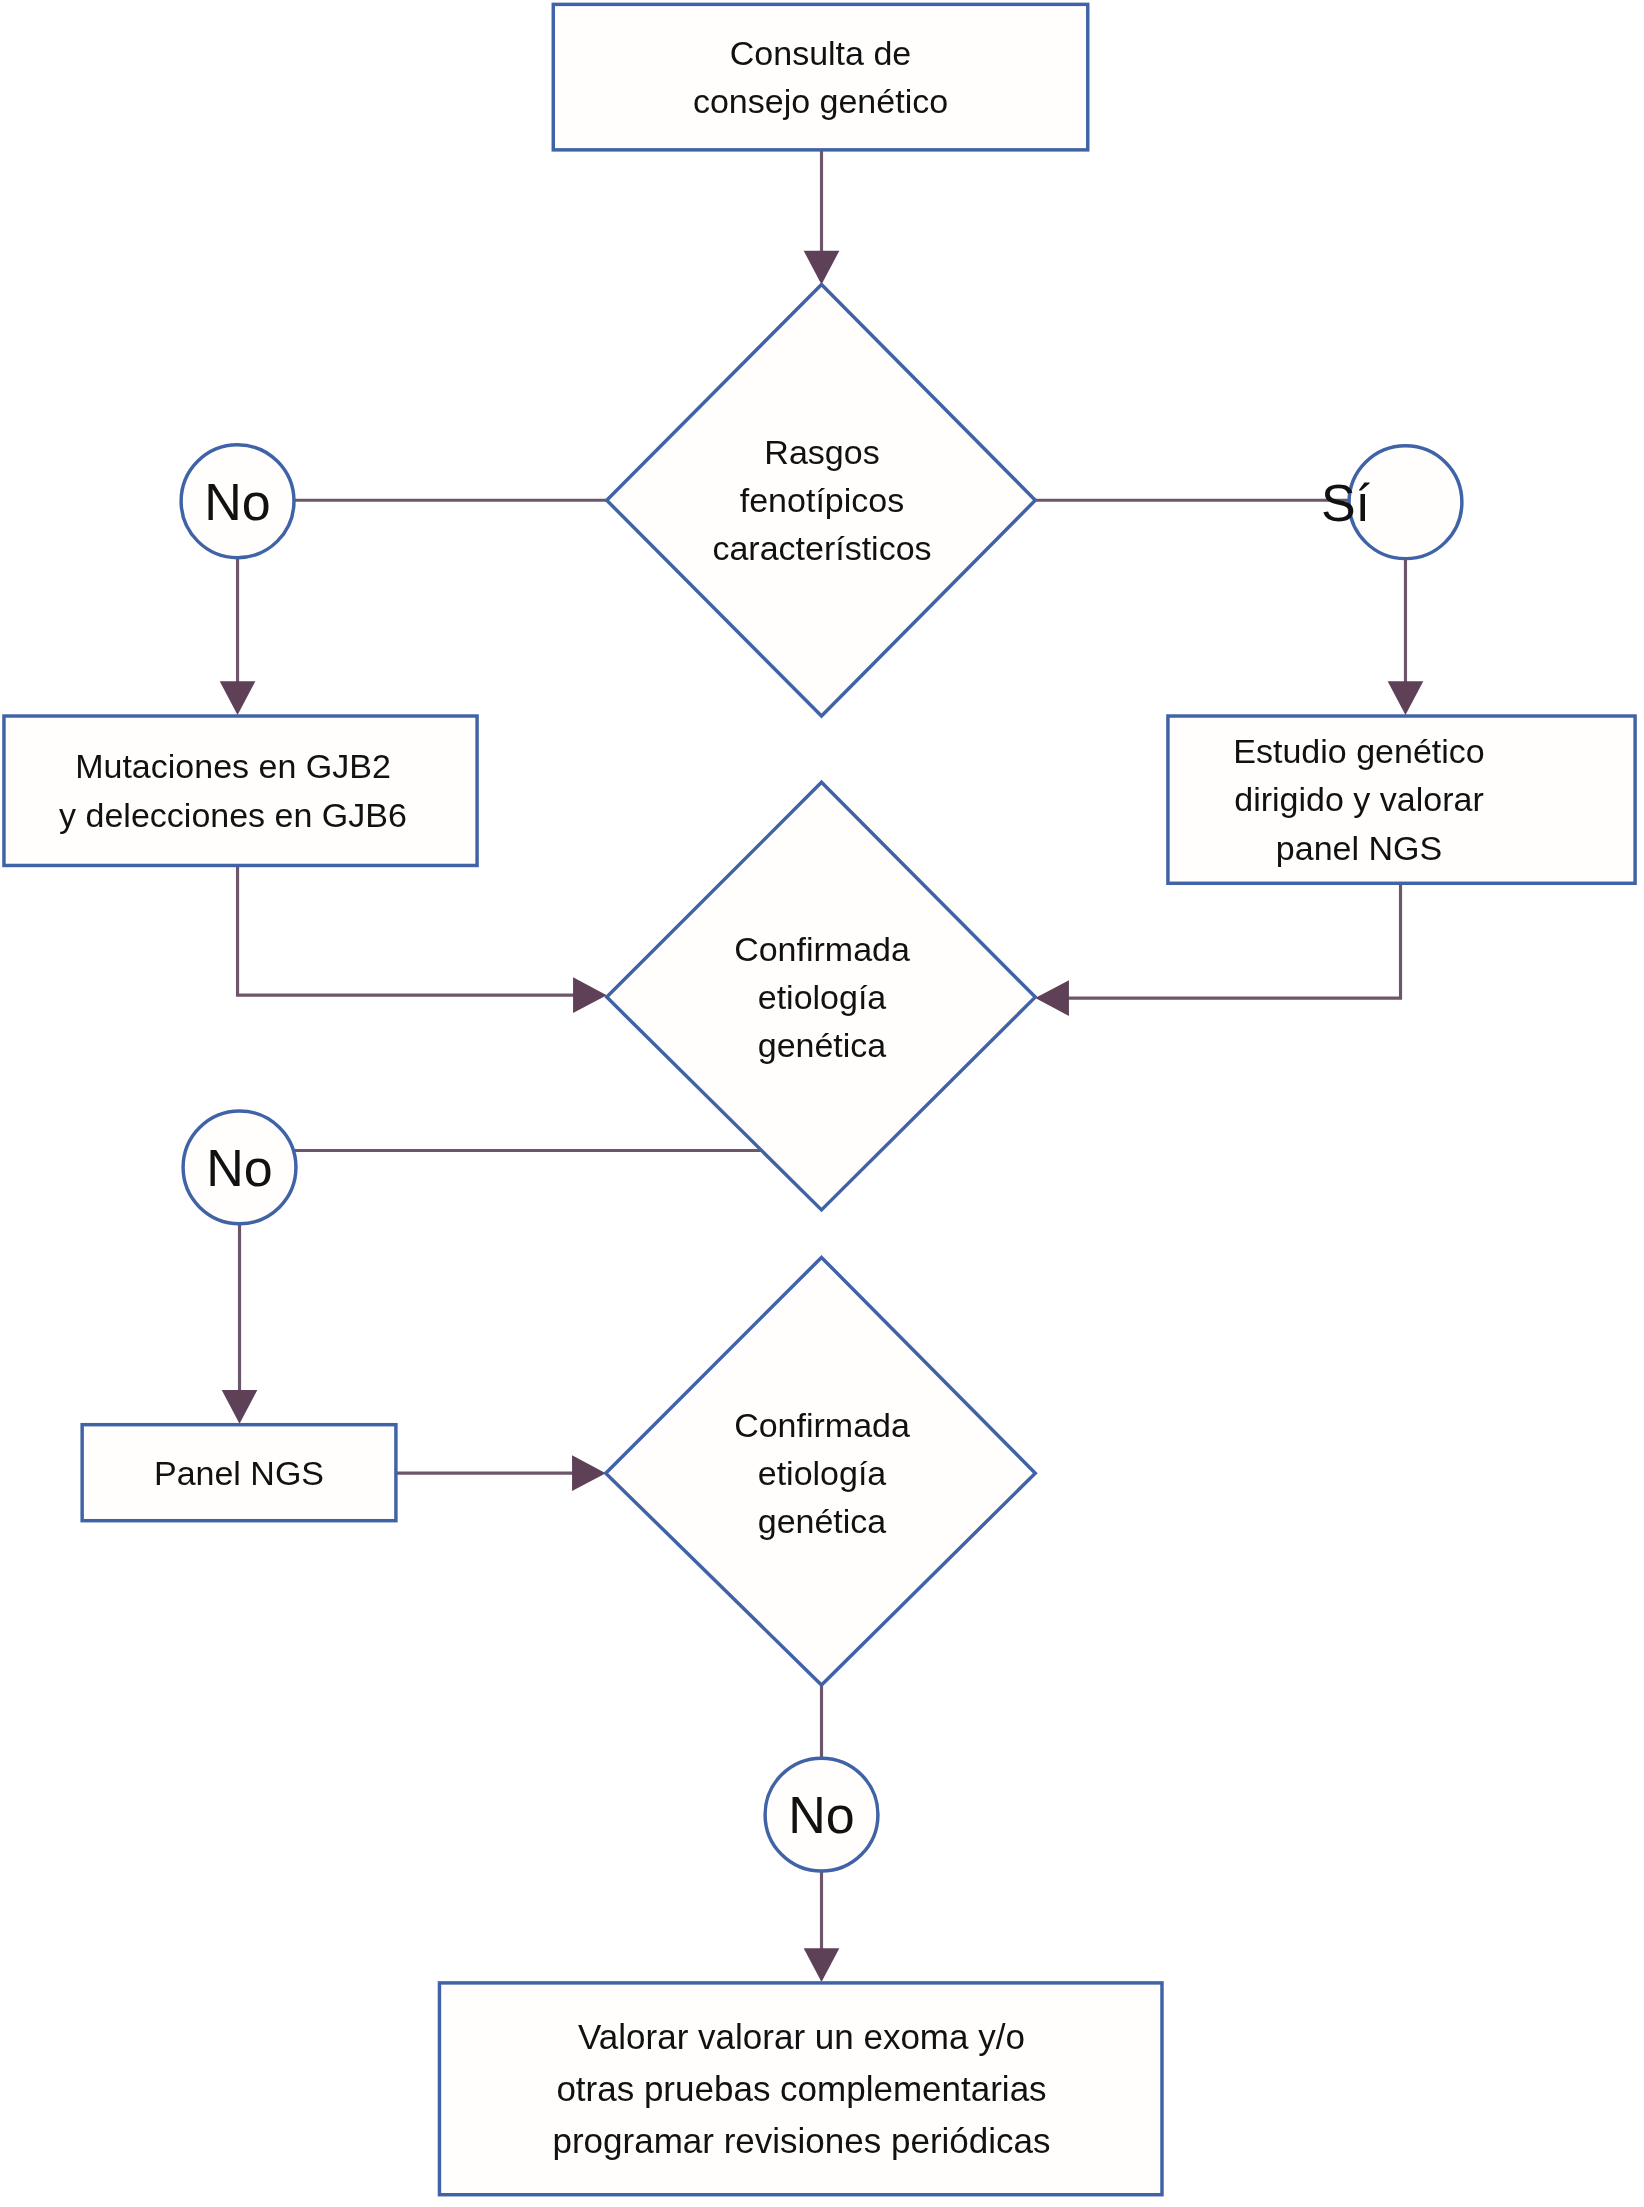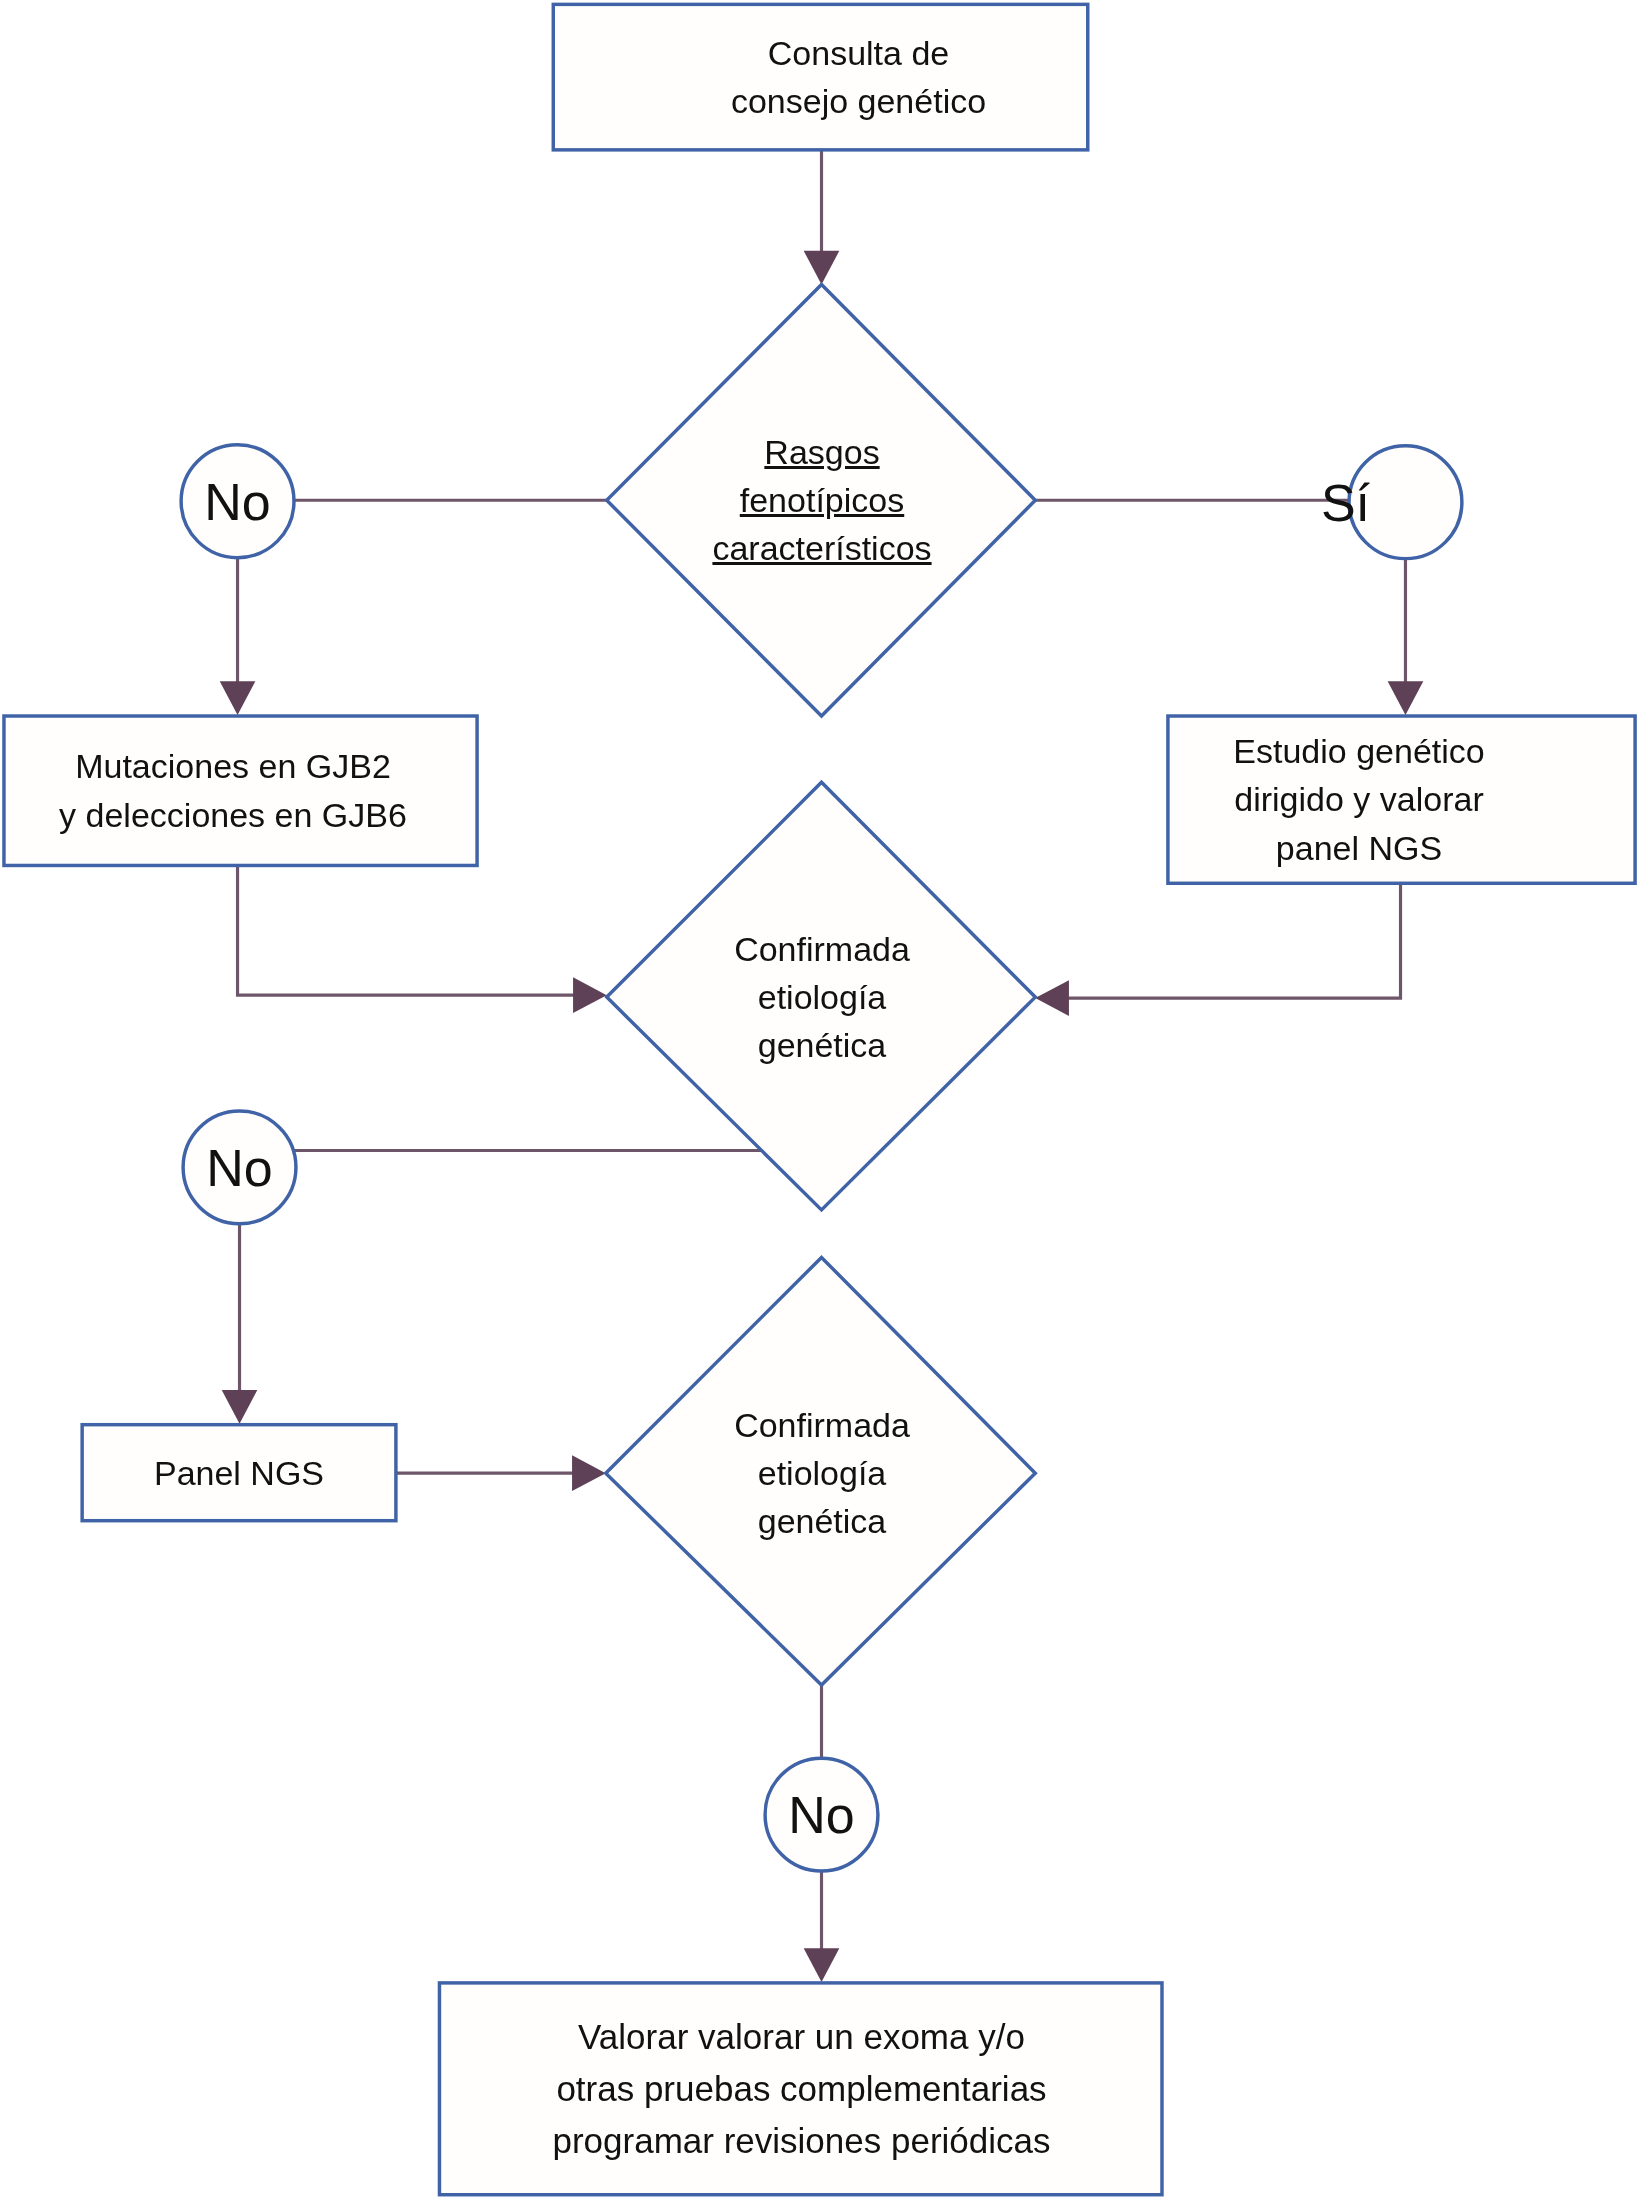--- a/index.html
+++ b/index.html
@@ -20,22 +20,22 @@
     text-align: center;
     white-space: pre-line;
     font-size: 34px;
     line-height: 1.42;
     color: #111111;
   }
   .circle-label { font-size: 52px; line-height: 1; }
   .final-label { font-size: 35px; line-height: 1.48; }
 
   
-  .lbl-start   { left: 553px; top: 4px;    width: 535px; height: 146px; padding-left: 38px; }
-  .lbl-d1      { left: 644px; top: 391px;  width: 356px; height: 218px; text-decoration: underline; }
+  .lbl-start   { left: 553px; top: 4px;    width: 535px; height: 146px; }
+  .lbl-d1      { left: 644px; top: 391px;  width: 356px; height: 218px; }
   .lbl-no1     { left: 181px; top: 445px;  width: 113px; height: 113px; }
   .lbl-si1     { left: 1289px;top: 446px;  width: 113px; height: 113px; }
   .lbl-gjb     { left: 9px;   top: 716px;  width: 448px; height: 149px; }
   .lbl-estudio { left: 1168px;top: 716px;  width: 382px; height: 167px; }
   .lbl-conf1   { left: 644px; top: 888px;  width: 356px; height: 218px; }
   .lbl-no2     { left: 183px; top: 1111px; width: 113px; height: 113px; }
   .lbl-panel   { left: 82px;  top: 1425px; width: 314px; height: 96px;  }
   .lbl-conf2   { left: 644px; top: 1364px; width: 356px; height: 218px; }
   .lbl-no3     { left: 765px; top: 1758px; width: 113px; height: 113px; }
   .lbl-final   { left: 440px; top: 1983px; width: 723px; height: 212px; }

